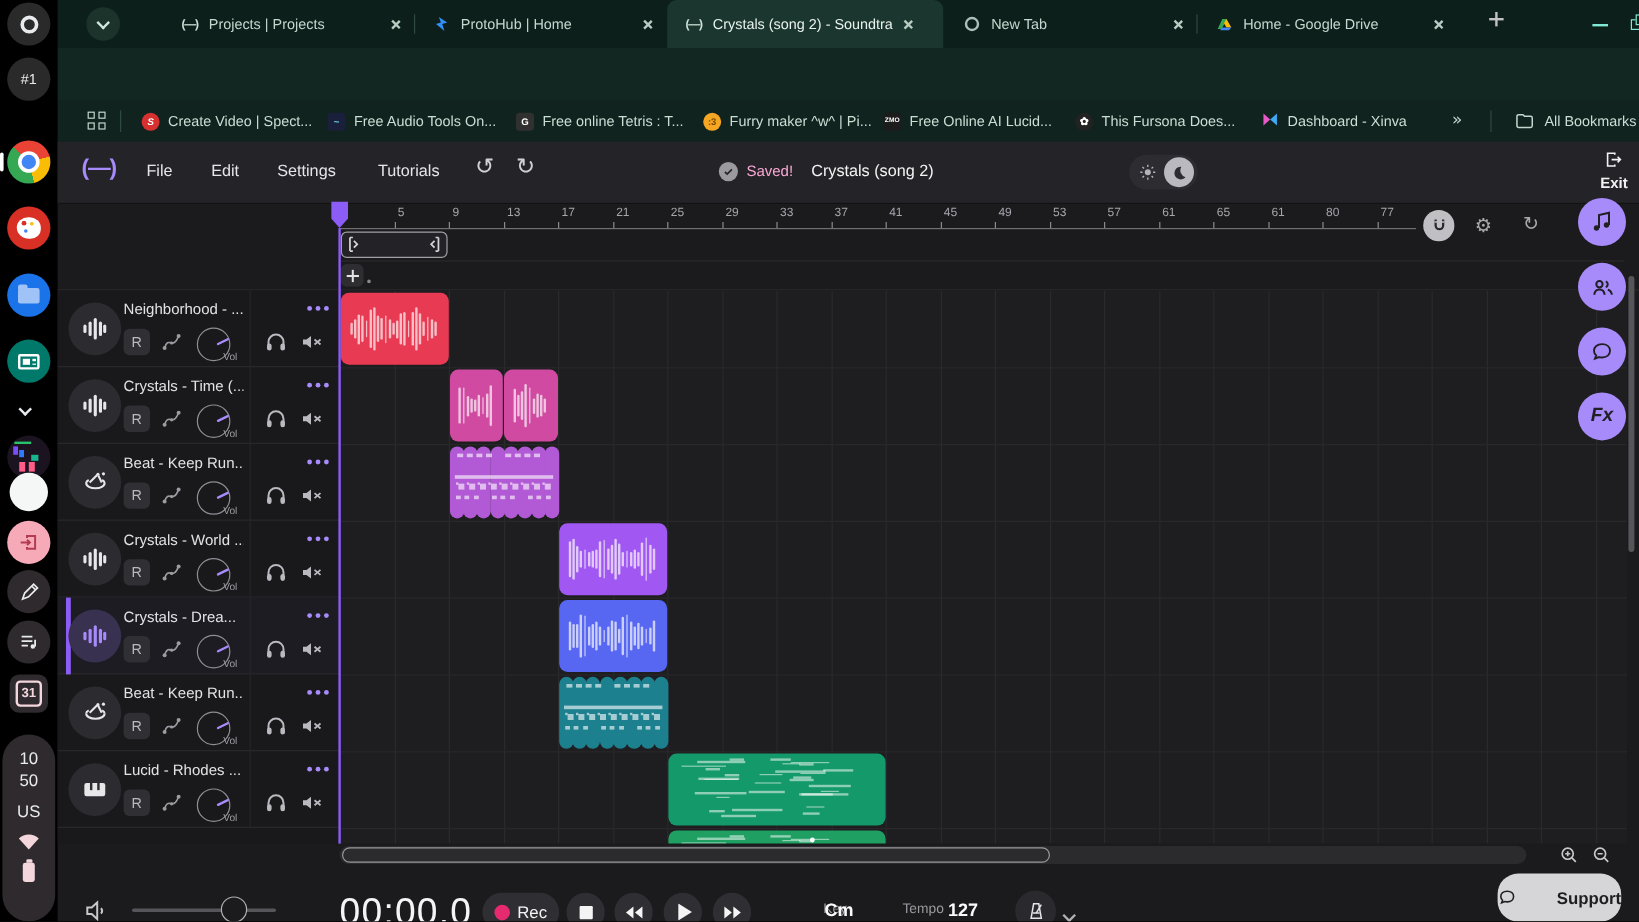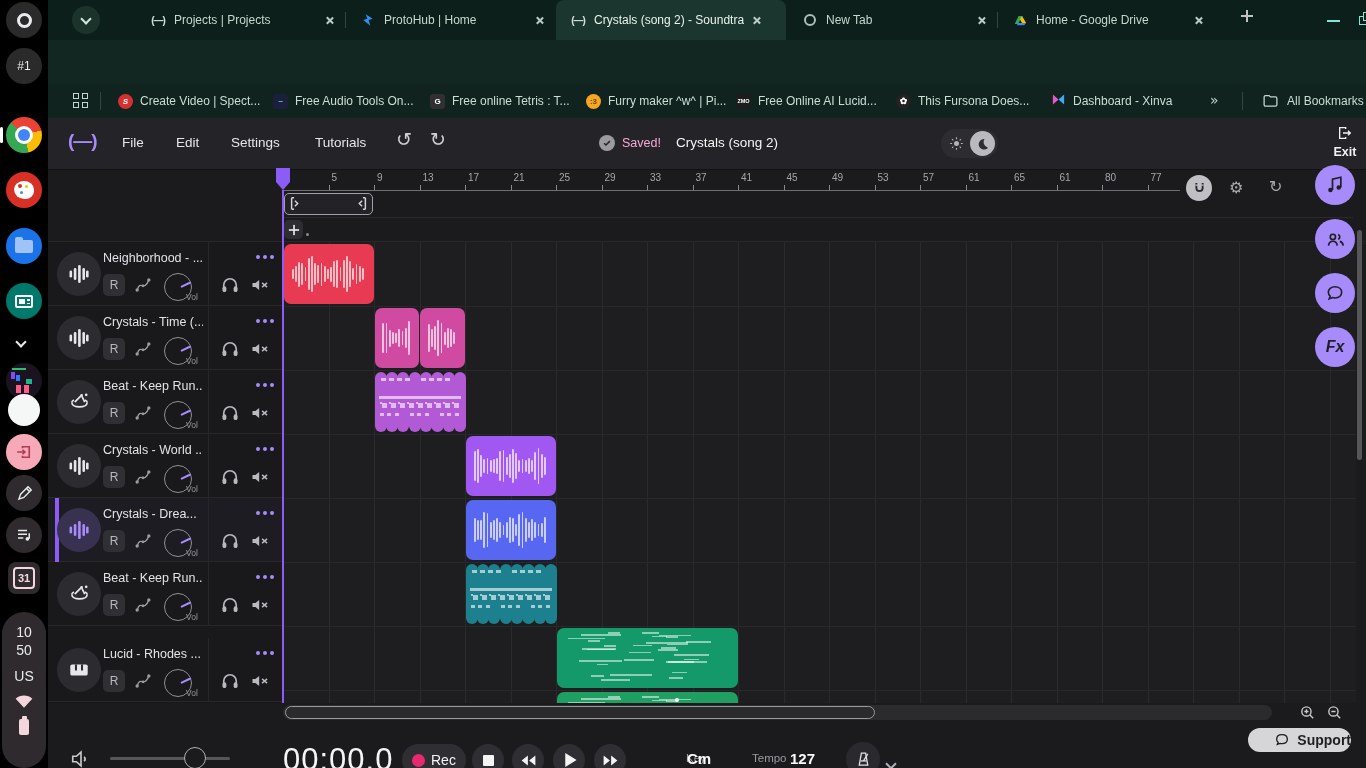--- a/index.html
+++ b/index.html
@@ -711,21 +711,21 @@
       <div class="abs" style="left:172px;top:33px;"><svg width="20" height="20" viewBox="0 0 24 24">
             <path d="M4.5 15v-3a7.5 7.5 0 0 1 15 0v3" fill="none" stroke="#b9b9bf" stroke-width="2"></path>
             <rect x="3" y="13.5" width="4.6" height="7" rx="2.3" fill="#b9b9bf"></rect>
             <rect x="16.4" y="13.5" width="4.6" height="7" rx="2.3" fill="#b9b9bf"></rect>
           </svg></div>
       <div class="abs" style="left:202px;top:33px;"><svg width="20" height="20" viewBox="0 0 24 24">
             <path d="M3 9.5v5h3.5L11 18V6L6.5 9.5H3z" fill="#b9b9bf"></path>
             <path d="M14.5 9.5l6 5M20.5 9.5l-6 5" stroke="#b9b9bf" stroke-width="1.8"></path>
           </svg></div>
     </div>
-      <div class="trackrow" style="top:396px;">
+      <div class="trackrow" style="top:384px;">
 
       <div class="ticon">
           <svg width="22" height="22" viewBox="0 0 24 24">
             <rect x="2.5" y="6" width="19" height="12" rx="2" fill="#e7e7ea"></rect>
             <rect x="7.6" y="6" width="2.2" height="6.5" fill="#2b2b30"></rect>
             <rect x="14.2" y="6" width="2.2" height="6.5" fill="#2b2b30"></rect>
           </svg>
         </div>
       <div class="tname">Lucid - Rhodes ...</div>
       <div class="kebab">
@@ -1104,19 +1104,19 @@
   <span class="abs smalltext" style="left:752px;top:752px;">Tempo</span>
   <span class="abs bigval" style="left:790px;top:750px;">127</span>
   <div class="circbtn" style="left:846px;top:742px;width:34px;height:34px;background:#2a2a2e;">
     <svg width="17" height="17" viewBox="0 0 24 24">
         <path d="M9 3h6l3 17H6z" fill="none" stroke="#e4e4e7" stroke-width="1.8"></path>
         <path d="M12 14L18 4" stroke="#e4e4e7" stroke-width="1.8"></path>
         <path d="M8 14h8" stroke="#e4e4e7" stroke-width="1.8"></path>
       </svg>
   </div>
   <div class="abs" style="left:887px;top:754px;"><span class="chev gray"></span></div>
-  <div class="abs" style="left:1248px;top:728px;width:103px;height:24px;border-radius:17px;background:#d6d6d8;display:flex;align-items:center;justify-content:flex-end;gap:7px;z-index:30;">
+  <div class="abs" style="left:1248px;top:728px;width:103px;height:40px;border-radius:17px;background:#d6d6d8;display:flex;align-items:center;justify-content:space-between;gap:7px;z-index:30;">
     <svg width="16" height="16" viewBox="0 0 24 24">
         <path d="M12 4c4.8 0 8 2.8 8 6.7s-3.2 6.7-8 6.7c-1 0-2-.1-2.9-.4L5 18.5l1.2-3.2C4.8 14.1 4 12.5 4 10.7 4 6.8 7.2 4 12 4z" fill="none" stroke="#1f1f23" stroke-width="2"></path>
       </svg>
     <span style="font-size:14px;font-weight:bold;color:#1f1f23;">Support</span>
   </div>
 </div>
 
 </body></html>

